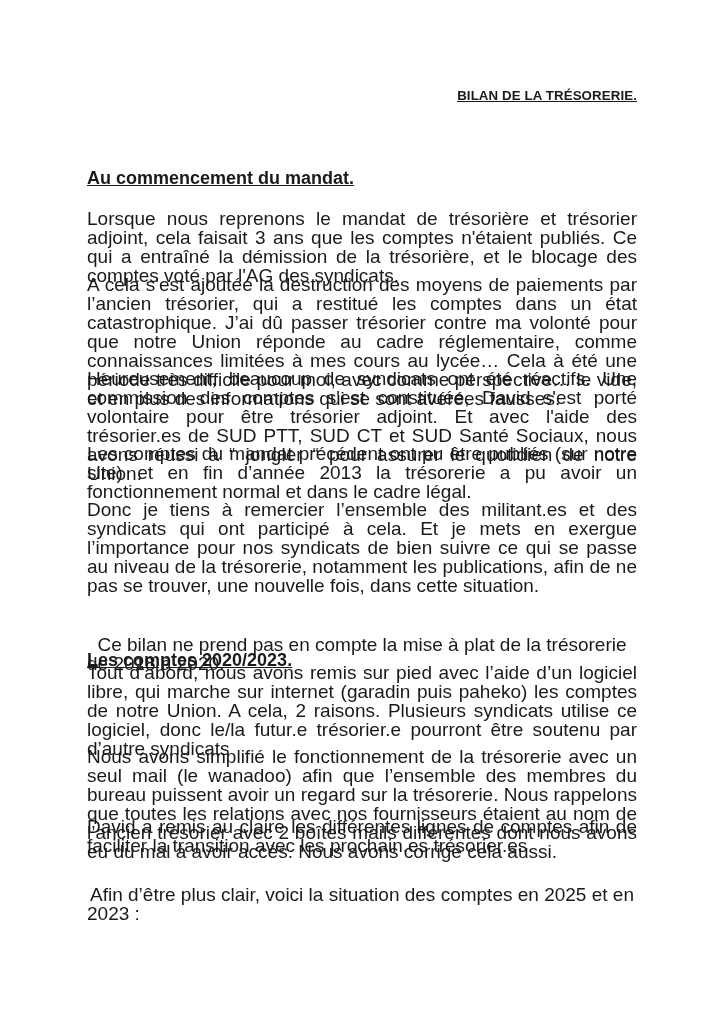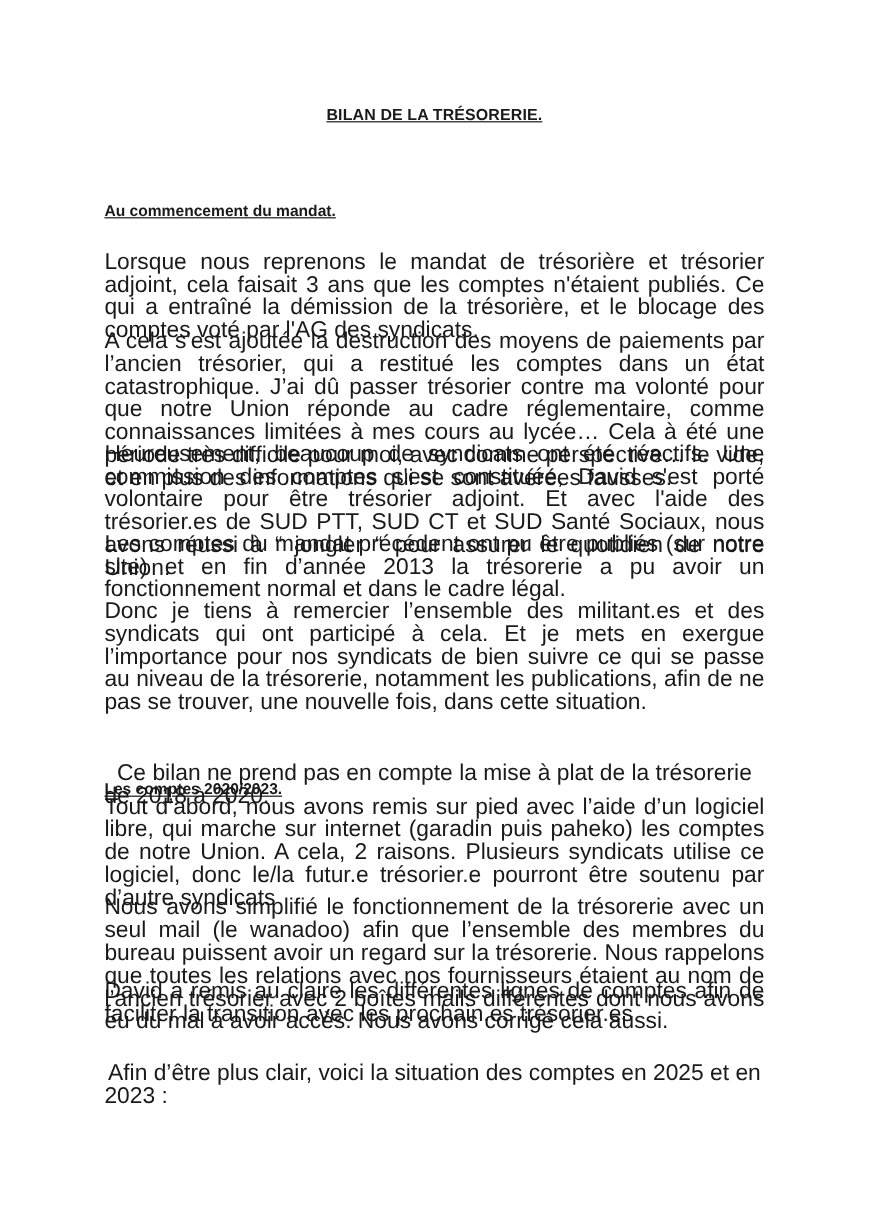--- a/index.html
+++ b/index.html
@@ -4,26 +4,26 @@
   <style>
     html, body { margin: 0; padding: 0; background: #ffffff; }
     body {
       width: 724px; height: 1024px; position: relative; overflow: hidden;
       font-family: "Liberation Sans", sans-serif; color: #1a1a1a;
       font-size: 13.3px;
     }
     .page { position: absolute; left: 87px; top: 0; width: 550px; }
     .title {
       position: absolute; left: 0; width: 550px; top: 88px;
-      text-align: center; font-weight: bold; text-decoration: underline;
+      text-align: right; font-weight: bold; text-decoration: underline;
       font-size: 13.3px; letter-spacing: 0.1px;
     }
     .heading {
       position: absolute; left: 0; font-weight: bold; text-decoration: underline;
-      font-size: 13px;
+      font-size: 18px;
     }
     .para {
       position: absolute; left: 0; width: 550px; margin: 0;
       line-height: 19px; text-align: justify; text-align-last: left;
       font-size: 19px;
     }
     .para.noj { text-align: center; }
   </style>
 </head>
 <body>

